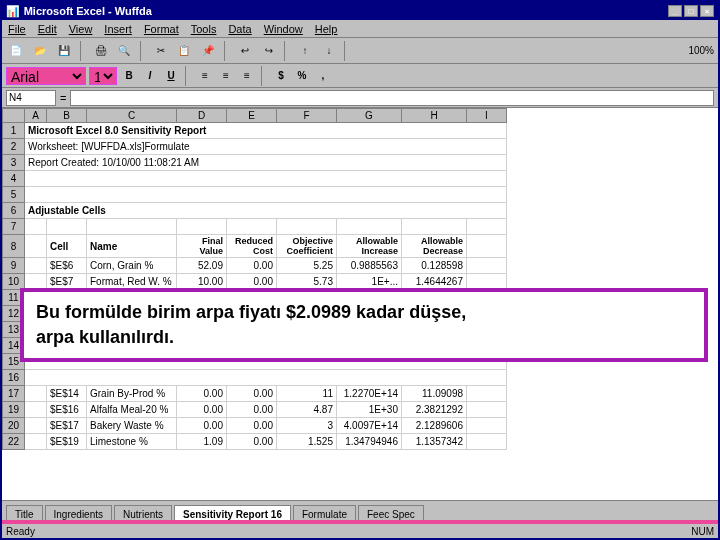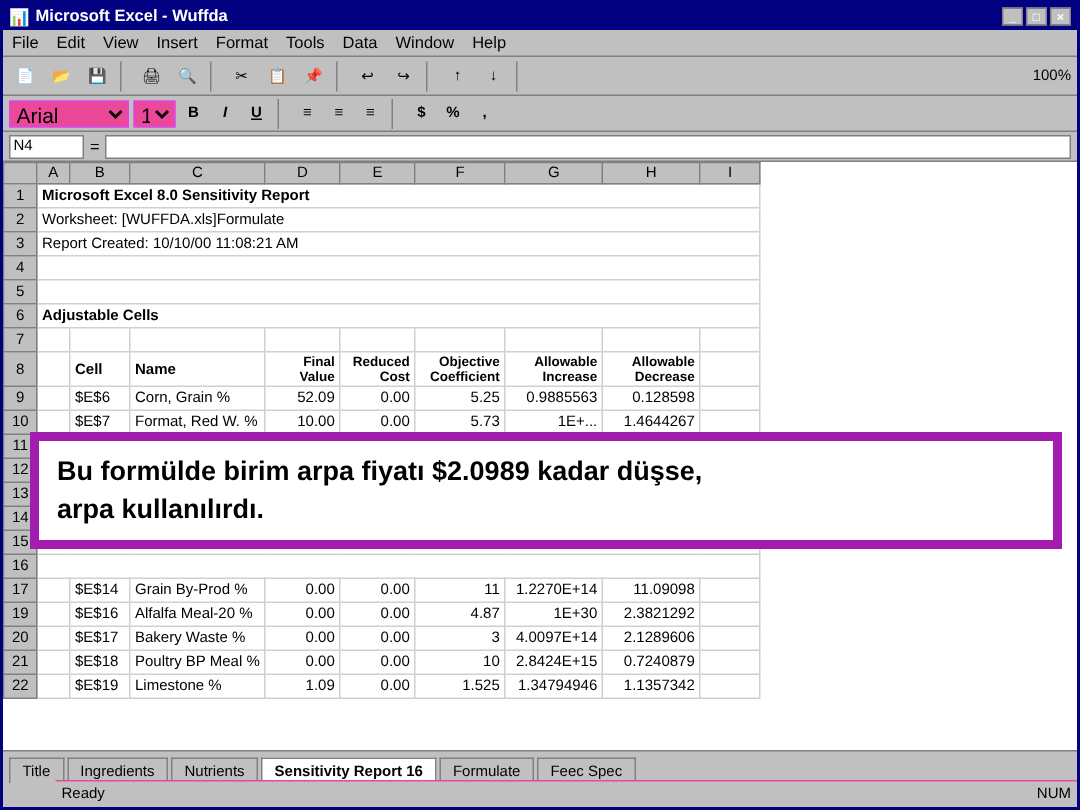--- a/index.html
+++ b/index.html
@@ -36,20 +36,21 @@
     }
 
     
     .menu-bar {
       background: #c0c0c0;
       height: 18px;
       display: flex;
       align-items: center;
       border-bottom: 1px solid #808080;
       font-size: 11px;
+      text-decoration: underline;
     }
     .menu-item {
       padding: 2px 6px;
       cursor: pointer;
     }
 
     
     .toolbar {
       background: #c0c0c0;
       height: 26px;
@@ -169,21 +170,21 @@
     .cell-right { text-align: right; }
     .cell-bold { font-weight: bold; }
 
     
     .annotation-box {
       position: absolute;
       left: 18px;
       top: 180px;
       right: 10px;
       background: white;
-      border: 6px solid #a21caf;
+      border: 4px solid #a21caf;
       padding: 8px 12px;
       font-size: 18px;
       font-weight: bold;
       color: black;
       z-index: 10;
       line-height: 1.4;
     }
 
     .spreadsheet-wrapper {
       position: relative;
@@ -459,32 +460,20 @@
             <td class="cell">$E$17</td>
             <td class="cell">Bakery Waste %</td>
             <td class="cell cell-right">0.00</td>
             <td class="cell cell-right">0.00</td>
             <td class="cell cell-right">3</td>
             <td class="cell cell-right">4.0097E+14</td>
             <td class="cell cell-right">2.1289606</td>
             <td class="cell"></td>
           </tr>
 
-          <tr>
-            <td class="row-header">21</td>
-            <td class="cell"></td>
-            <td class="cell">$E$18</td>
-            <td class="cell">Poultry BP Meal %</td>
-            <td class="cell cell-right">0.00</td>
-            <td class="cell cell-right">0.00</td>
-            <td class="cell cell-right">10</td>
-            <td class="cell cell-right">2.8424E+15</td>
-            <td class="cell cell-right">0.7240879</td>
-            <td class="cell"></td>
-          </tr>
 
           <tr>
             <td class="row-header">22</td>
             <td class="cell"></td>
             <td class="cell">$E$19</td>
             <td class="cell">Limestone %</td>
             <td class="cell cell-right">1.09</td>
             <td class="cell cell-right">0.00</td>
             <td class="cell cell-right">1.525</td>
             <td class="cell cell-right">1.34794946</td>
@@ -502,19 +491,19 @@
 
     <div style="position:relative; height:38px; background:#c0c0c0; border-top:1px solid #808080;">
       <div style="display:flex; align-items:flex-end; padding-left:4px; padding-top:4px;">
         <div class="sheet-tab">Title</div>
         <div class="sheet-tab">Ingredients</div>
         <div class="sheet-tab">Nutrients</div>
         <div class="sheet-tab active">Sensitivity Report 16</div>
         <div class="sheet-tab">Formulate</div>
         <div class="sheet-tab">Feec Spec</div>
       </div>
-      <div style="position:absolute; bottom:0; left:0; right:0; height:18px; background:#c0c0c0; border-top:1px solid #ec4899; display:flex; align-items:center; padding:0 4px; font-size:10px;margin-left:35px;">
+      <div style="position:absolute; bottom:0; left:0; right:0; height:18px; background:#c0c0c0; border-top:4px solid #ec4899; display:flex; align-items:center; padding:0 4px; font-size:10px;">
         <span>Ready</span>
         <span style="margin-left:auto;">NUM</span>
       </div>
     </div>
   </div>
 </div>
 
 </body></html>

